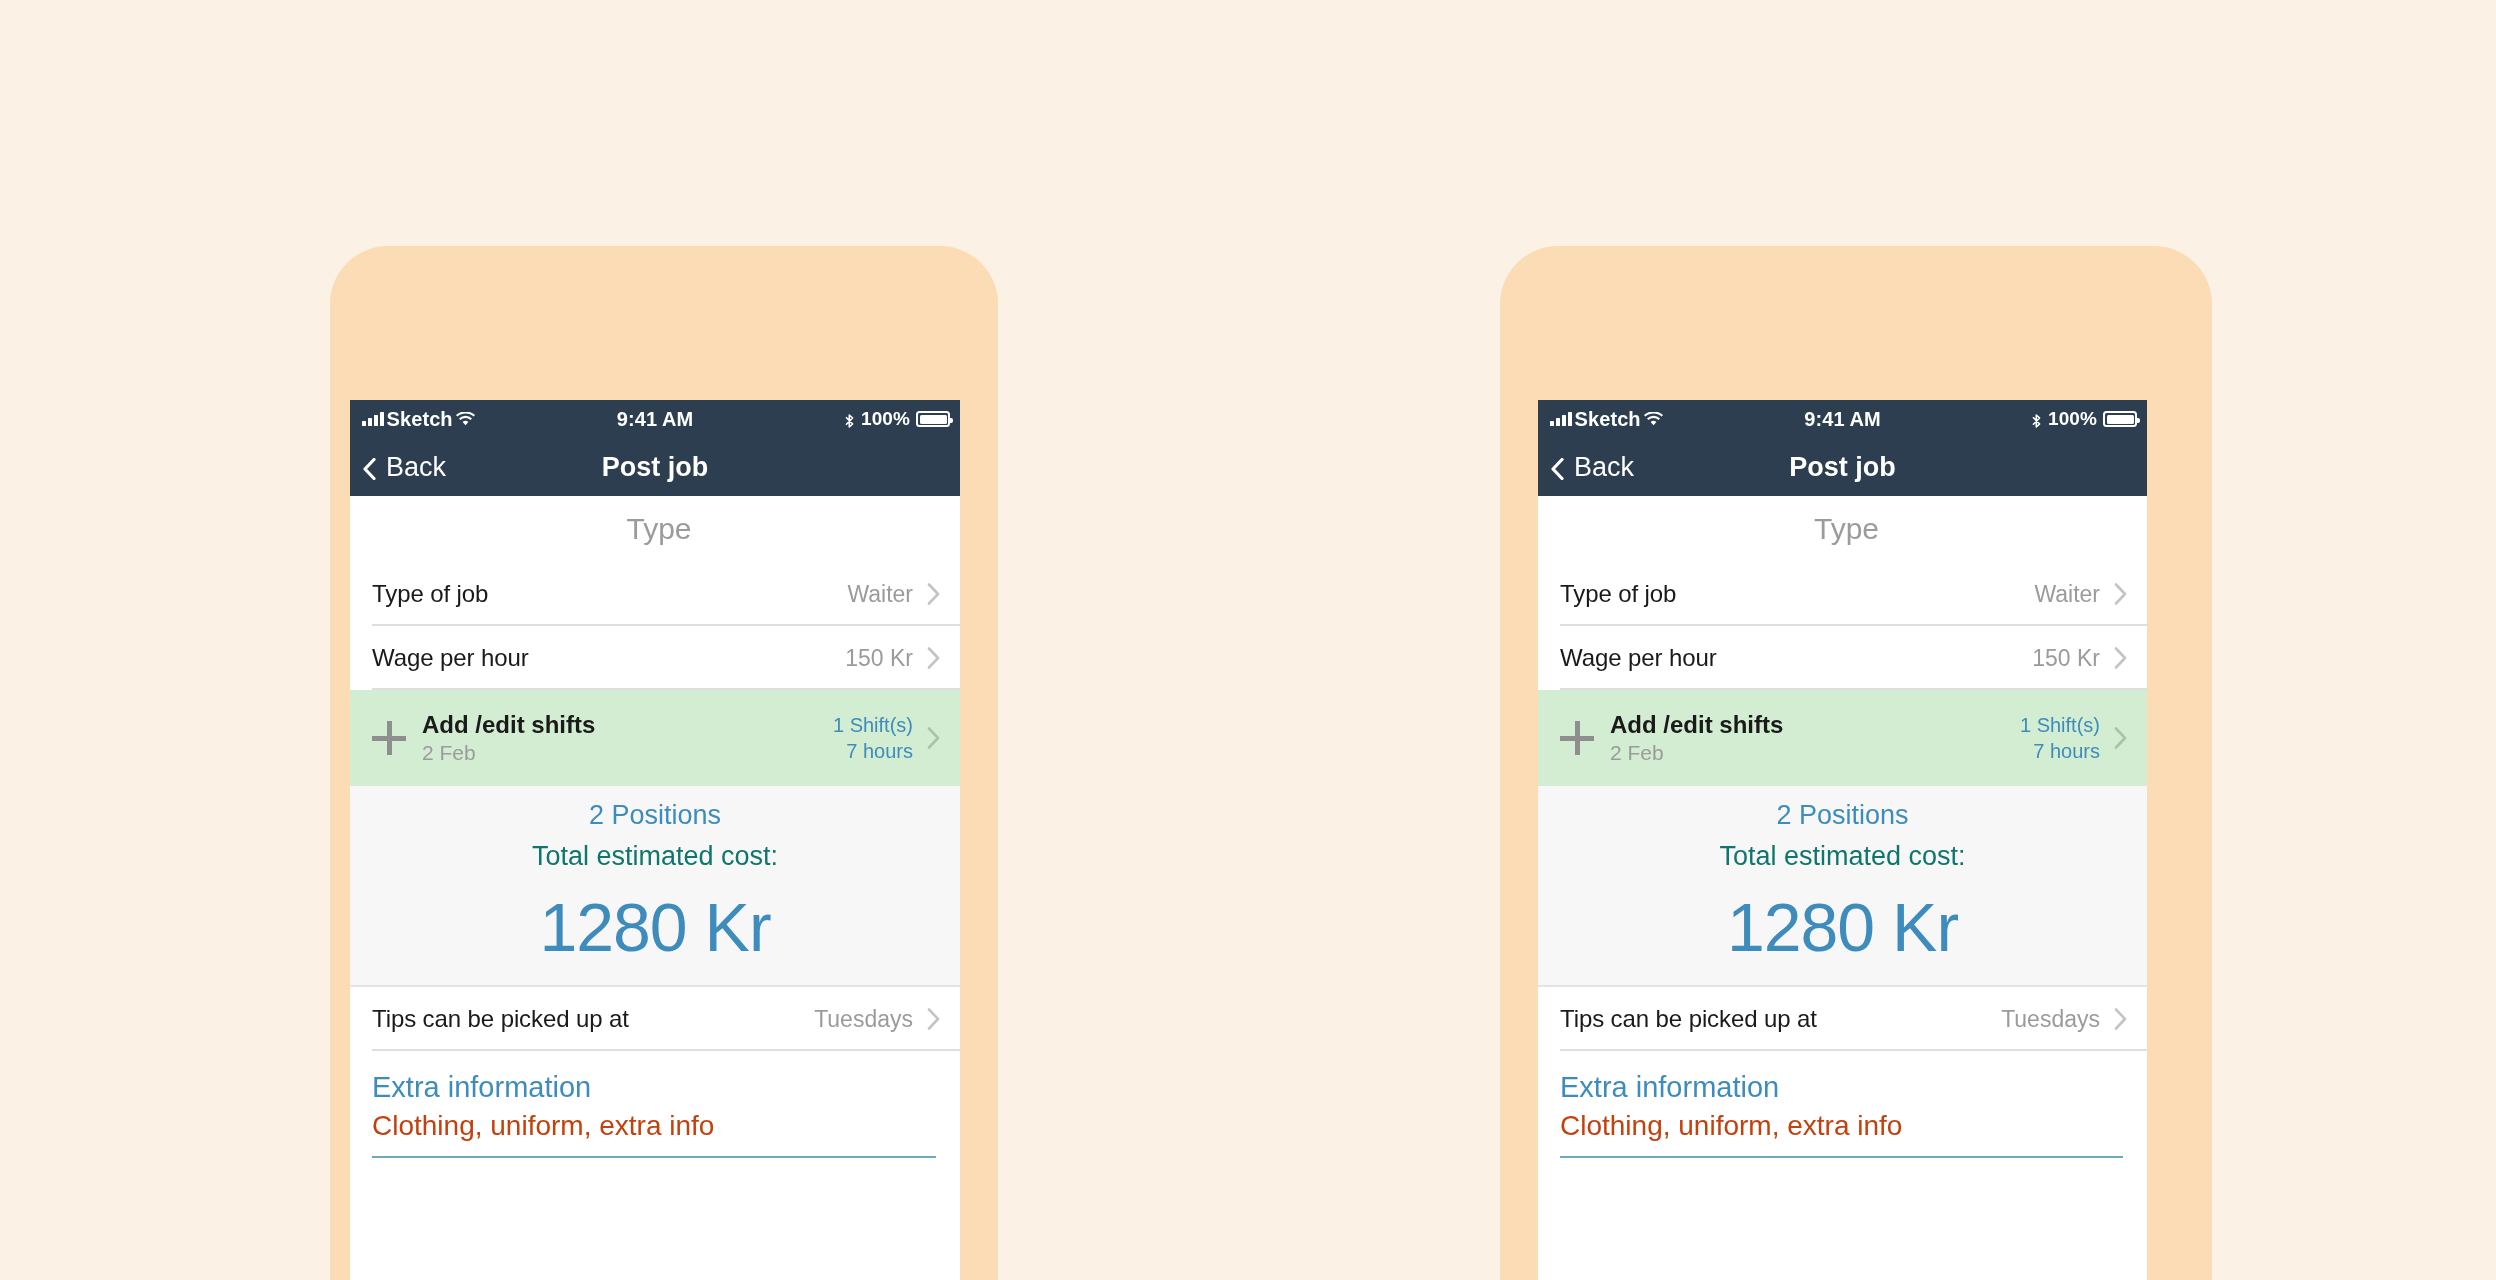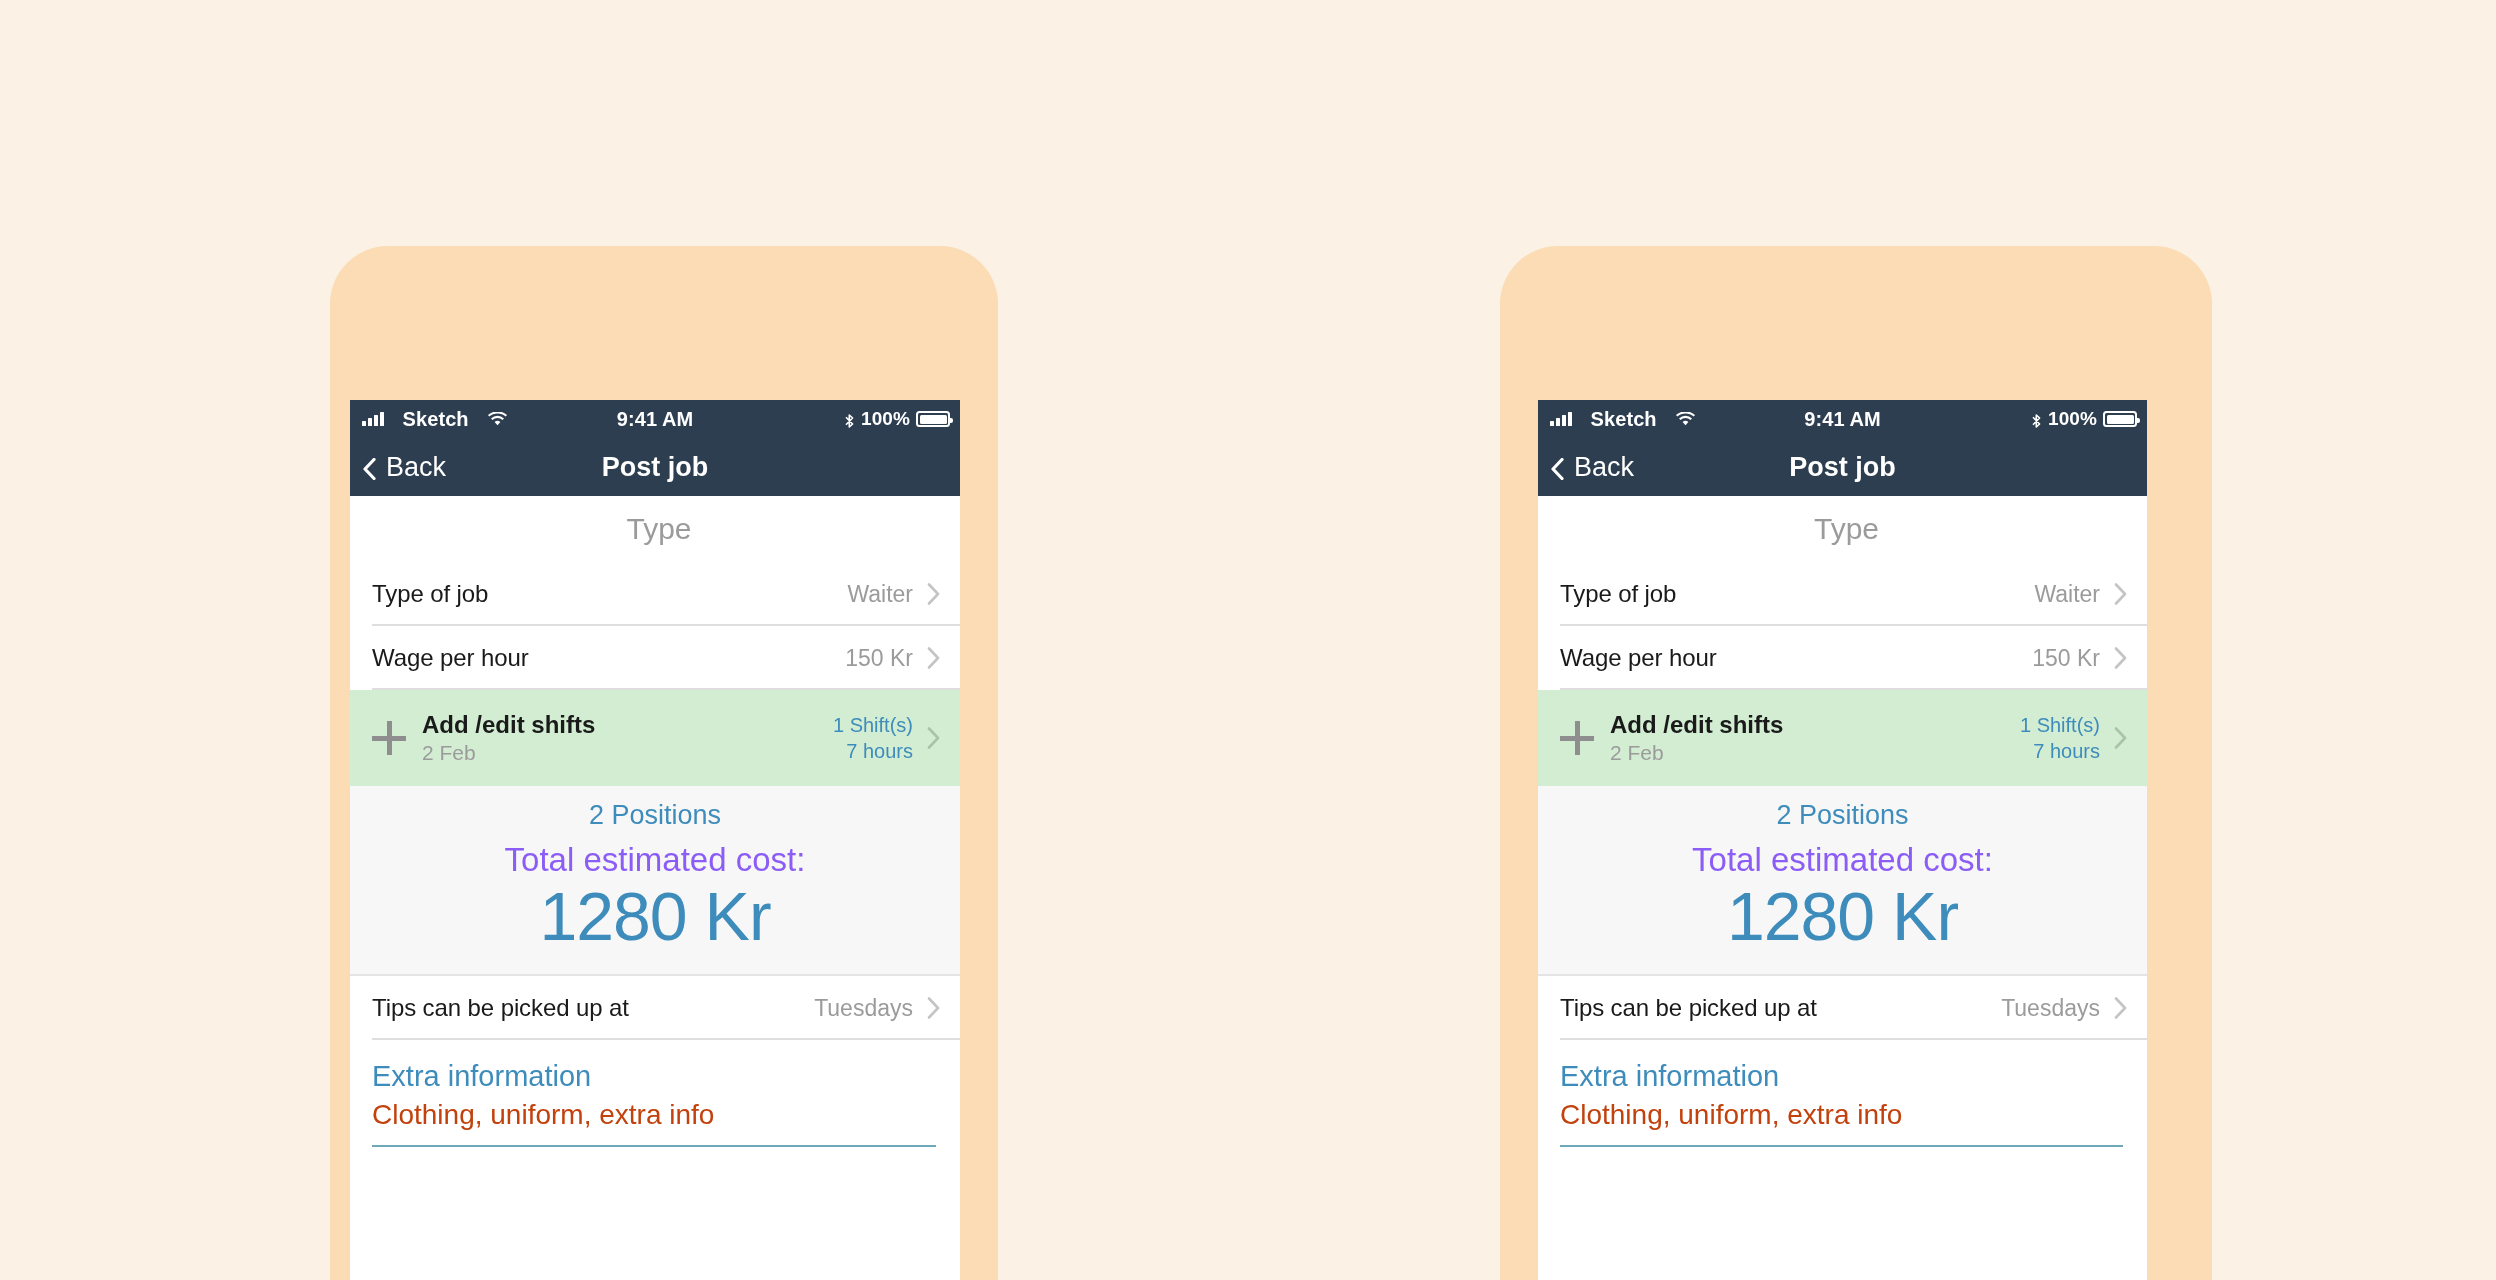--- a/index.html
+++ b/index.html
@@ -20,21 +20,21 @@
   .screen{position:absolute;background:#FFFFFF;overflow:hidden;}
   .phone.left .screen{left:20px;top:154px;width:610px;height:890px;}
   .phone.right .screen{left:38px;top:154px;width:609px;height:890px;}
 
   
   .statusbar{
     height:38px;background:#2D3E50;color:#FFFFFF;
     display:flex;align-items:center;position:relative;
     font-size:20px;font-weight:bold;letter-spacing:.1px;
   }
-  .sb-left{position:absolute;left:12px;display:flex;align-items:center;gap:19px;}
+  .sb-left{position:absolute;left:12px;display:flex;align-items:center;gap:3px;}
   .sb-center{position:absolute;left:0;right:0;text-align:center;font-size:20px;font-weight:bold;}
   .sb-right{position:absolute;right:10px;display:flex;align-items:center;gap:6px;}
   .bars{display:flex;align-items:flex-end;gap:2.5px;height:14px;}
   .bars i{display:block;width:3.5px;background:#fff;border-radius:.5px;}
   .bars i:nth-child(1){height:5px;}
   .bars i:nth-child(2){height:8px;}
   .bars i:nth-child(3){height:11px;}
   .bars i:nth-child(4){height:14px;}
   .carrier{font-size:20px;font-weight:600;}
   .wifi{position:relative;width:19px;height:14px;}
@@ -89,21 +89,21 @@
   .green-sub{font-size:21px;color:#9B9B9B;}
   .green-right{display:flex;flex-direction:column;align-items:flex-end;gap:3px;margin-right:14px;}
   .green-right span{font-size:20px;color:#3E8CBB;}
 
   
   .summary{
     background:#F7F7F7;text-align:center;padding:14px 0 22px 0;
     border-bottom:2px solid #E4E4E4;
   }
   .sum-positions{font-size:27px;color:#3E8CBB;margin-bottom:10px;}
-  .sum-label{font-size:33px;color:#8b5cf6;margin-bottom:2px;}
+  .sum-label{font-size:27px;color:#0f766e;margin-bottom:20px;}
   .sum-amount{font-size:68px;color:#3E8CBB;font-weight:400;line-height:1.05;letter-spacing:-1px;}
 
   
   .extra{background:#FFFFFF;padding:20px 22px 0 22px;}
   .extra-title{font-size:29px;color:#3E8CBB;margin-bottom:6px;}
   .extra-ph{font-size:28px;color:#c2410c;padding-bottom:14px;}
   .extra-underline{height:2px;background:#6FA8B8;margin-right:2px;}
   .extra-spacer{height:30px;background:#fff;}
 </style>
 </head>

